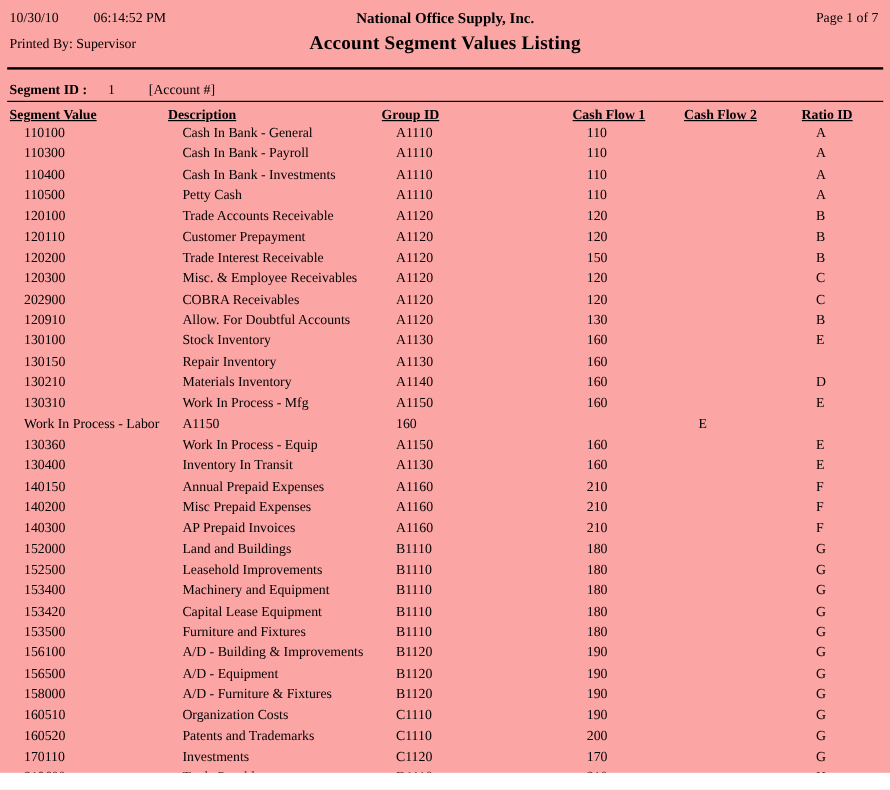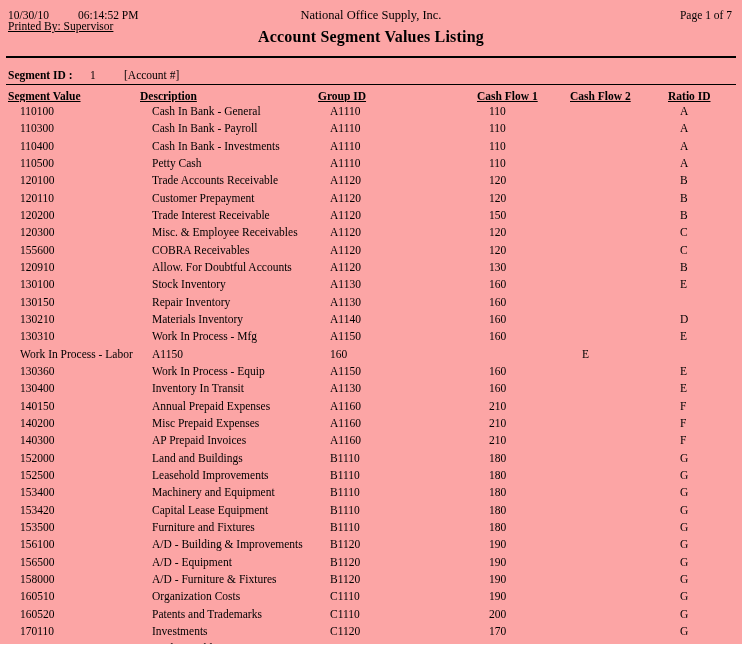--- a/index.html
+++ b/index.html
@@ -1,23 +1,23 @@
 <!DOCTYPE html>
 <html><head>
 <meta charset="utf-8">
 <style>
   html,body{margin:0;padding:0;background:#ffffff;}
   body{width:742px;height:658px;font-family:"Liberation Serif", serif;color:#000;}
   .page{position:relative;width:742px;height:644px;background:#fca5a5;overflow:hidden;}
 
   .h-date{position:absolute;left:8px;top:9px;font-size:11.5px;}
   .h-time{position:absolute;left:78px;top:9px;font-size:11.5px;}
-  .h-company{position:absolute;left:0;top:8px;width:100%;text-align:center;font-weight:normal;font-size:12.5px;}
+  .h-company{position:absolute;left:0;top:8px;width:100%;text-align:center;font-weight:bold;font-size:12.5px;}
   .h-page{position:absolute;right:10px;top:9px;font-size:11.5px;}
-  .h-printed{position:absolute;left:8px;top:20px;font-size:11.5px;text-decoration:underline;}
+  .h-printed{position:absolute;left:8px;top:31px;font-size:11.5px;}
   .h-title{position:absolute;left:0;top:28px;width:100%;text-align:center;font-weight:bold;font-size:16px;letter-spacing:0.2px;}
 
   .rule{position:absolute;left:6px;right:6px;background:#000;}
   .rule-top{top:56px;height:2px;}
   .rule-seg{top:84px;height:1px;}
 
   .segrow{position:absolute;left:0;right:0;top:69px;font-size:11.5px;height:14px;}
   .seg-label{position:absolute;left:8px;font-weight:bold;}
   .seg-id{position:absolute;left:90px;}
   .seg-name{position:absolute;left:124px;}
@@ -120,21 +120,21 @@
       </div>
       <div class="row grid6">
         <div class="cell">120300</div>
         <div class="cell">Misc. &amp; Employee Receivables</div>
         <div class="cell">A1120</div>
         <div class="cell">120</div>
         <div class="cell"></div>
         <div class="cell">C</div>
       </div>
       <div class="row grid6">
-        <div class="cell">155600</div>
+        <div class="cell">202900</div>
         <div class="cell">COBRA Receivables</div>
         <div class="cell">A1120</div>
         <div class="cell">120</div>
         <div class="cell"></div>
         <div class="cell">C</div>
       </div>
       <div class="row grid6">
         <div class="cell">120910</div>
         <div class="cell">Allow. For Doubtful Accounts</div>
         <div class="cell">A1120</div>

